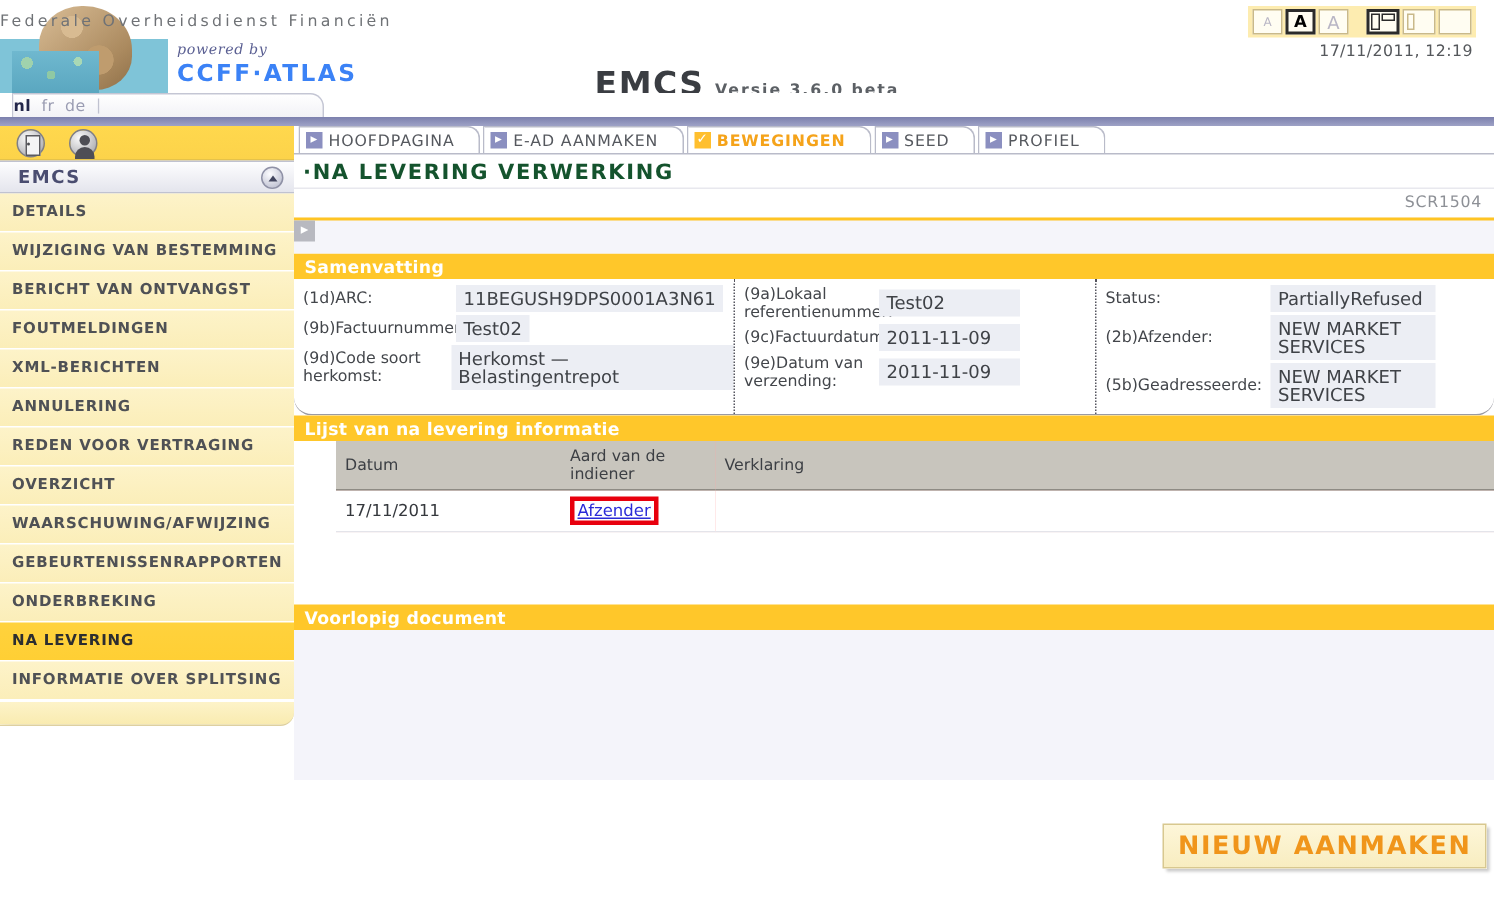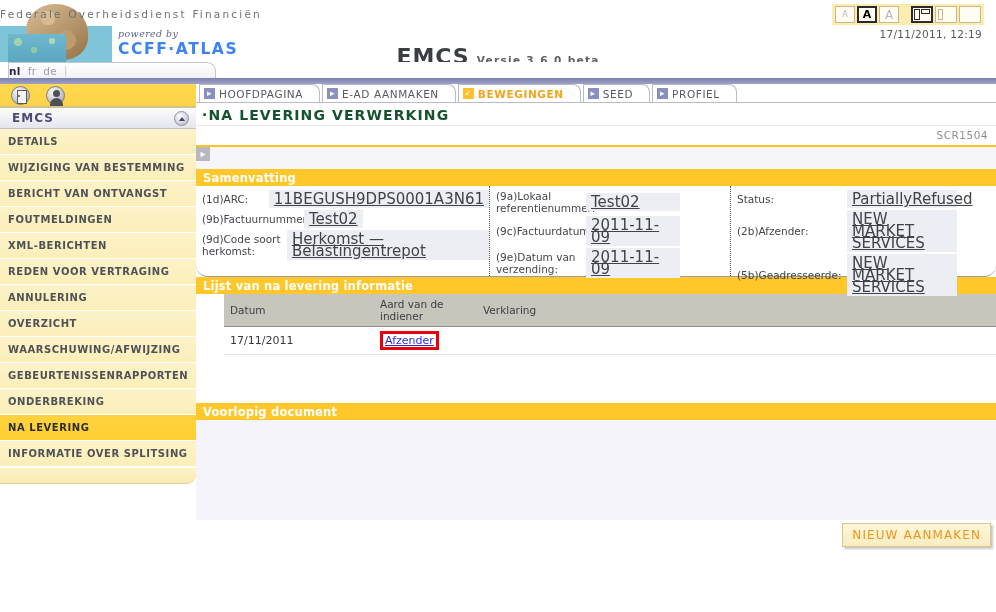--- a/index.html
+++ b/index.html
@@ -244,22 +244,22 @@
   .sumcol { padding:4px 0 0 0; }
   .sumcol.c1 { width:293px; }
   .sumcol.c2 { width:241px; border-left:1px dotted #55555f; }
   .sumcol.c3 { width:265px; border-left:1px dotted #55555f; }
   .sumrow { display:flex; align-items:center; margin-bottom:2px; }
   .sumlbl {
     font-size:10.5px; color:#43464b; line-height:12px;
     padding-left:6px;
   }
   .sumval {
-    font-size:15px; color:#3f4247; line-height:12px;
-    background:#eceef4; padding:3px 5px;text-decoration:underline;
+    font-size:12px; color:#3f4247; line-height:12px;
+    background:#eceef4; padding:3px 5px;
   }
   .c1 .sumlbl { width:108px; }
   .c1 .sumval { width:auto; }
   .c2 .sumlbl { width:92px; }
   .c2 .sumval { width:94px; margin-left:4px; }
   .c3 .sumlbl { width:110px; }
   .c3 .sumval { width:110px; margin-left:6px; }
 
   
   .tbl { width:100%; border-collapse:collapse; background:#fca5a5;margin-left:28px; }
@@ -281,26 +281,26 @@
     color:#2b2bd8; font-size:11px; text-decoration:underline;
   }
   .tbl-body-fill { height:48px; background:#ffffff; }
 
   .blank-panel { height:100px; background:#f4f4fa; }
 
   .footer-row {
     position:relative; height:56px; background:#ffffff;
   }
   .btn-new {
-    position:absolute; right:5px; top:3px;
+    position:absolute; right:5px; top:29px;
     padding:4px 9px;
     background:linear-gradient(#fdf6d9,#f8edc0);
     border:1px solid #d8c88f;
     box-shadow:2px 2px 2px rgba(0,0,0,.22);
-    font-size:12px; font-weight:normal; color:#f0951b; letter-spacing:1.1px;
+    font-size:17px; font-weight:bold; color:#f0951b; letter-spacing:1.1px;
     cursor:pointer;
   }
 </style>
 </head>
 <body>
 
 <div id="app">
 
   <div class="banner">
     <div class="logo-img"></div>
@@ -348,22 +348,22 @@
     <div class="sb-title">
       <span>EMCS</span>
       <div class="sb-collapse"></div>
     </div>
     <div class="sb-list">
       <div class="sb-item">DETAILS</div>
       <div class="sb-item">WIJZIGING VAN BESTEMMING</div>
       <div class="sb-item">BERICHT VAN ONTVANGST</div>
       <div class="sb-item">FOUTMELDINGEN</div>
       <div class="sb-item">XML-BERICHTEN</div>
+      <div class="sb-item">ANNULERING</div>
       <div class="sb-item">REDEN VOOR VERTRAGING</div>
-      <div class="sb-item">ANNULERING</div>
       <div class="sb-item">OVERZICHT</div>
       <div class="sb-item">WAARSCHUWING/AFWIJZING</div>
       <div class="sb-item">GEBEURTENISSENRAPPORTEN</div>
       <div class="sb-item">ONDERBREKING</div>
       <div class="sb-item active">NA LEVERING</div>
       <div class="sb-item">INFORMATIE OVER SPLITSING</div>
     </div>
     <div class="sb-foot"></div>
   </div>
 

